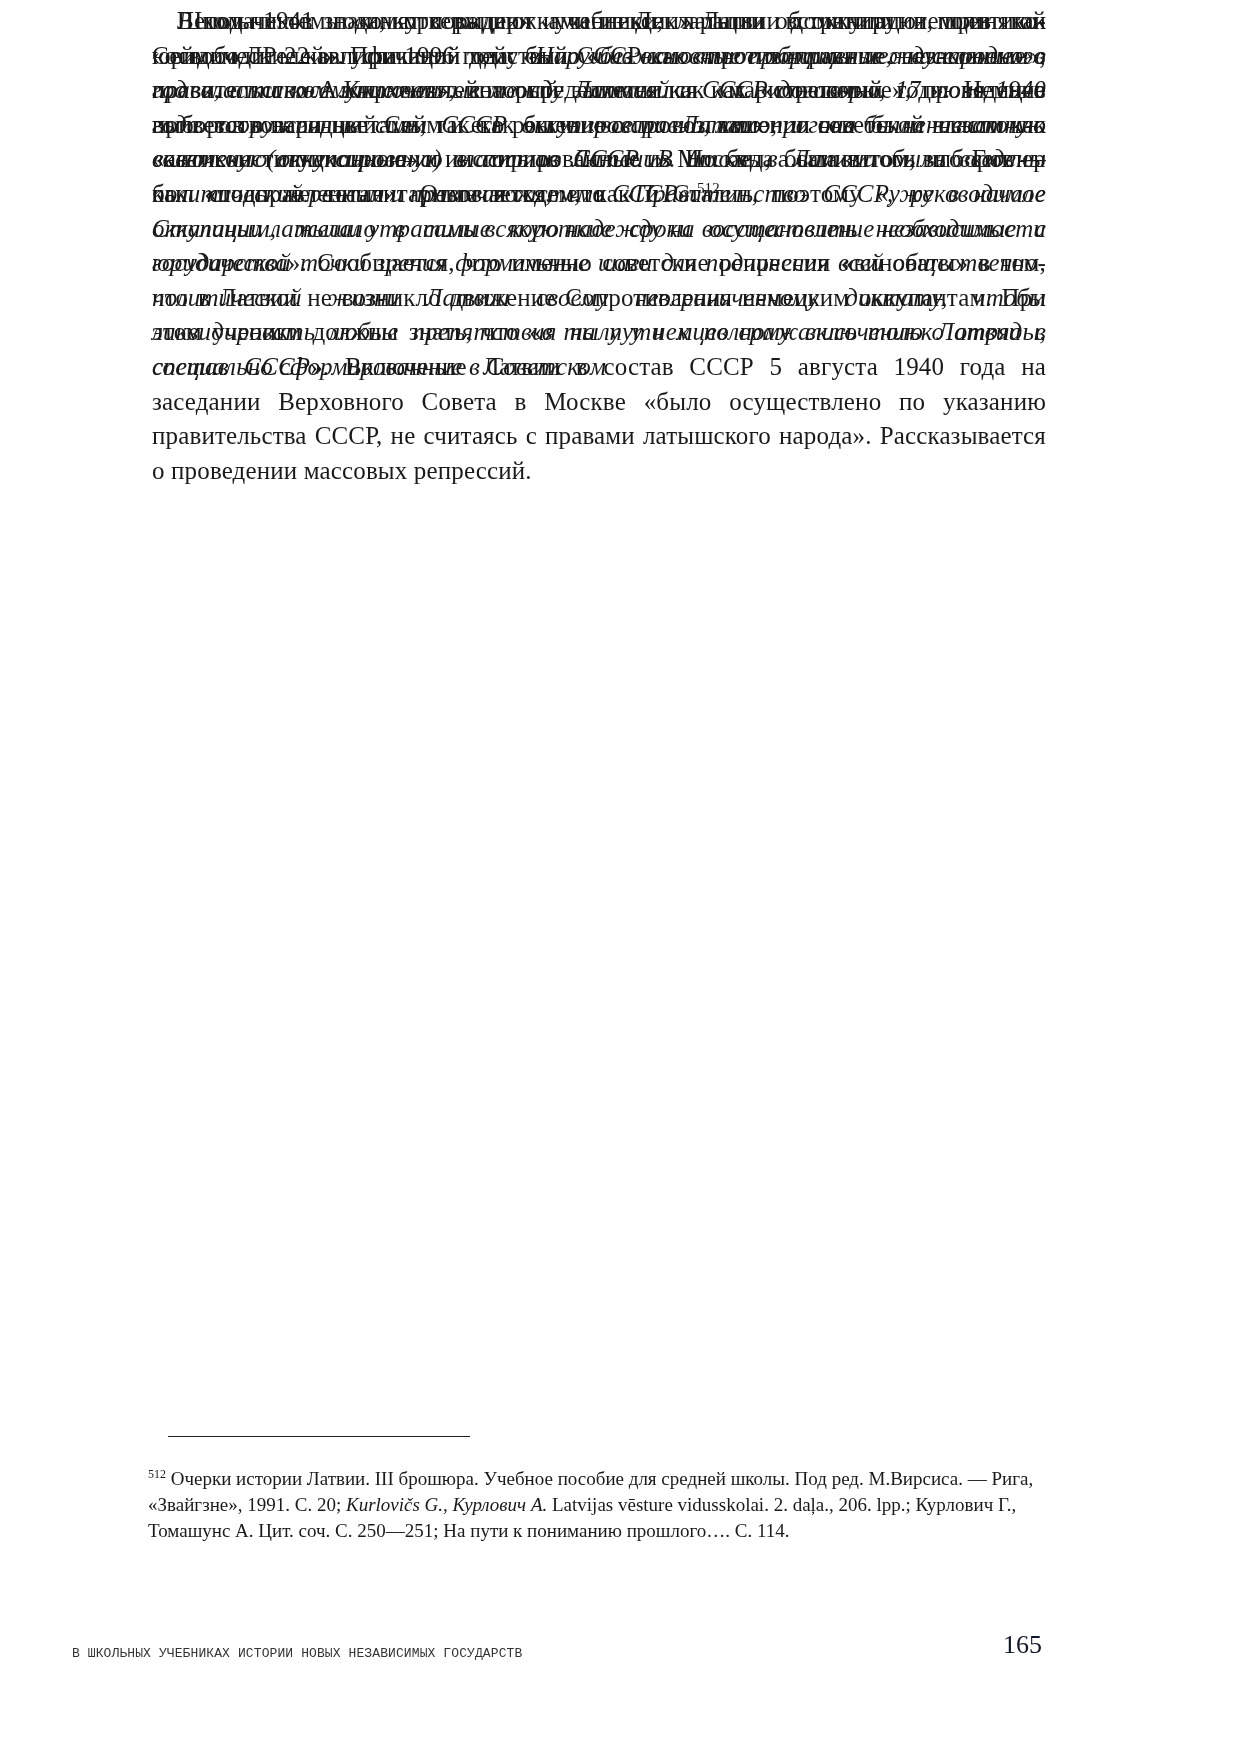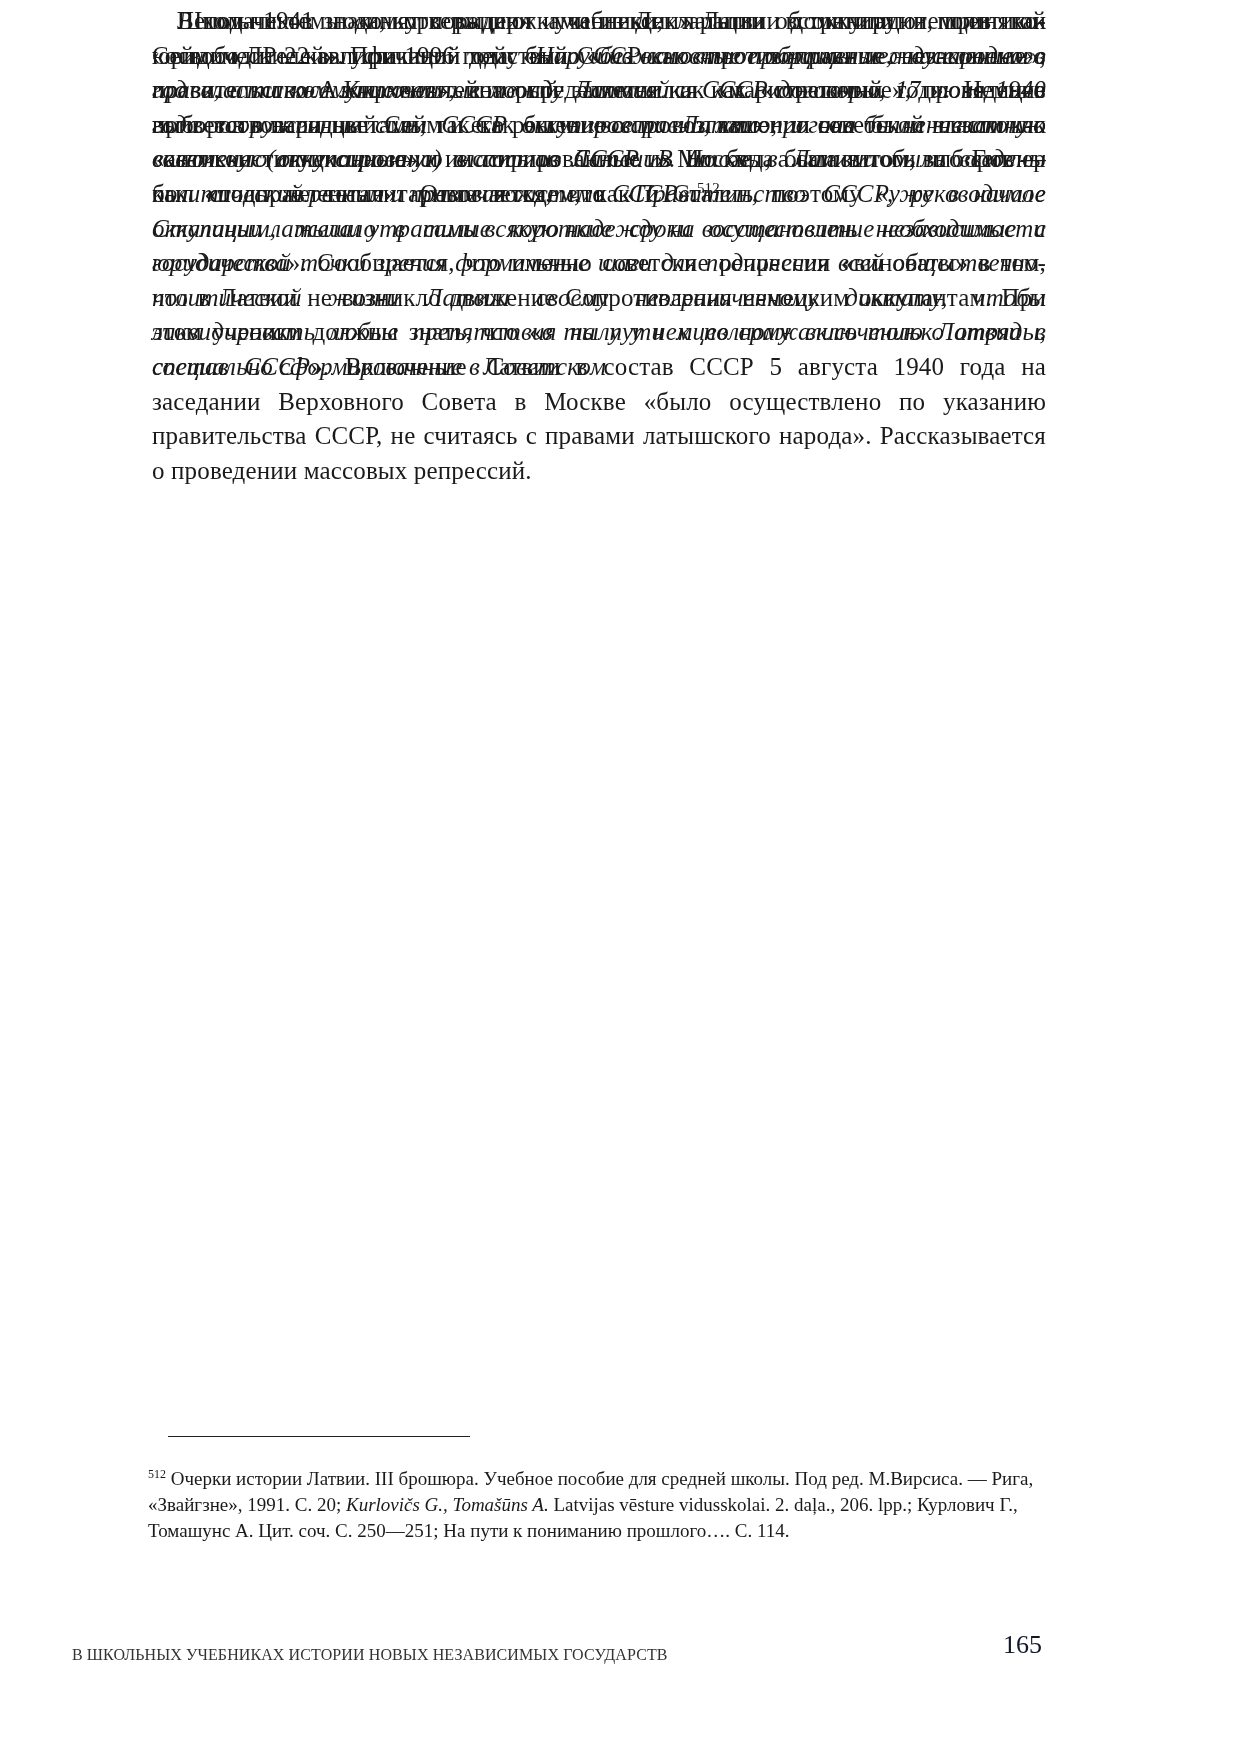--- a/index.html
+++ b/index.html
@@ -11,23 +11,23 @@
   #para-1 { top: 177px; }
   #para-2 { top: 745px; }
   #para-3 { top: 1000px; }
   .para em { font-style: italic; }
   .para sup { font-size: 15px; line-height: 0; vertical-align: 9px; }
   .footnote-rule { position: absolute; left: 168px; top: 1436px; width: 302px; height: 0;
                    border-top: 1.5px solid #222; }
   .footnote { position: absolute; left: 148px; top: 1466px; width: 900px; margin: 0;
               font-size: 19px; line-height: 26px; color: #1a1a1a; }
   .footnote sup { font-size: 12px; line-height: 0; vertical-align: 7px; }
-  .running-footer { position: absolute; left: 72px; top: 1646px; font-size: 16px;
+  .running-footer { position: absolute; left: 72px; top: 1646px; font-size: 13px;
                     letter-spacing: 0.1px; color: #333; text-transform: uppercase;
-                    font-family: Liberation Serif, serif; }
+                    font-family: Liberation Mono, monospace; }
   .page-number { position: absolute; left: 1003px; top: 1630px; font-size: 26px; color: #0f172a; }
 </style>
 </head>
 <body>
 
 <div class="text-block">
   <p class="para" id="para-1">
     <span>В подаче темы «инкорпорации» и «аннексии» Латвии доминируют политико-юридические квалификации действий СССР как «противоправные, незаконные»; правительство А.Кирхенштейна определяется как «марионеточное», проведение выборов в народный Сейм и его решение о провозглашении советской власти как «антиконституционные» и инспирированные из Москвы, а сами итоги выборов — как «подправленные». Отмечается, что «</span><em>Правительство СССР, руководимое Сталиным, желало в самые короткие сроки осуществить необходимые с юридической точки зрения формальные шаги для подчинения всей общественно-политической жизни Латвии своему неограниченному диктату, чтобы ликвидировать любые препятствия на пути к полному включению Латвии в состав СССР</em><span>». Включение Латвии в состав СССР 5 августа 1940 года на заседании Верховного Совета в Москве «было осуществлено по указанию правительства СССР, не считаясь с правами латышского народа». Рассказывается о проведении массовых репрессий.</span>
   </p>
 </div>
@@ -40,17 +40,17 @@
 
 <div class="text-block">
   <p class="para" id="para-3">
     <span>Летом 1941 года, утверждают учебники, латыши встретили немцев как «освободителей». Причиной тому было «</span><em>безжалостное обращение с населением в год власти коммунистов</em><span>», который запомнился как «страшный год». Немцев приветствовали цветами, так как было «</span><em>все равно, кто прогнал бы ненавистную советскую оккупационную власть из Латвии</em><span>». Но беда была в том, что Гитлер был столь же тоталитарным вождем, как и Сталин, поэтому «</span><em>уже в начале оккупации латыши утратили всякую надежду на восстановление независимости государства</em><span>». Сообщается, что именно советские репрессии «виноваты» в том, что в Латвии не возникло движение Сопротивления немецким оккупантам. При этом ученики должны знать, что «</span><em>в тылу у немцев сражались только отряды, специально сформированные в Советском</em>
   </p>
 </div>
 
 <div class="footnote-rule"></div>
 
 <p class="footnote">
-  <sup>512</sup><span> Очерки истории Латвии. III брошюра. Учебное пособие для средней школы. Под ред. М.Вирсиса. — Рига, «Звайгзне», 1991. С. 20; </span><em>Kurlovičs G., Tomašūns A.</em><span> Latvijas vēsture vidusskolai. 2. daļa., 206. lpp.; Курлович Г., Томашунс А. Цит. соч. С. 250—251; На пути к пониманию прошлого…. С. 114.</span>
+  <sup>512</sup><span> Очерки истории Латвии. III брошюра. Учебное пособие для средней школы. Под ред. М.Вирсиса. — Рига, «Звайгзне», 1991. С. 20; </span><em>Kurlovičs G., Курлович A.</em><span> Latvijas vēsture vidusskolai. 2. daļa., 206. lpp.; Курлович Г., Томашунс А. Цит. соч. С. 250—251; На пути к пониманию прошлого…. С. 114.</span>
 </p>
 
 <div class="running-footer">В школьных учебниках истории новых независимых государств</div>
 <div class="page-number">165</div>
 
 </body></html>

